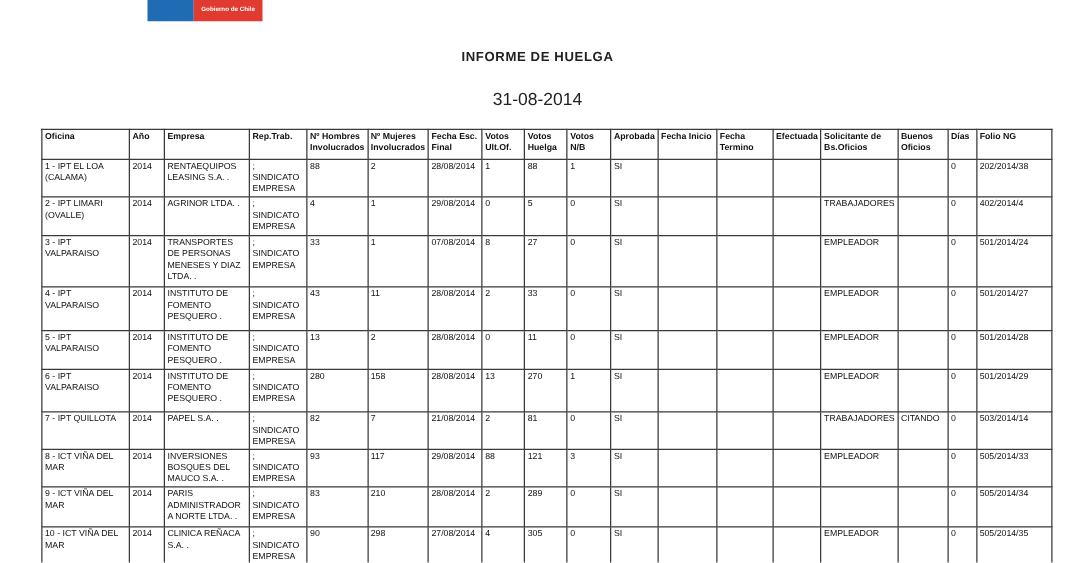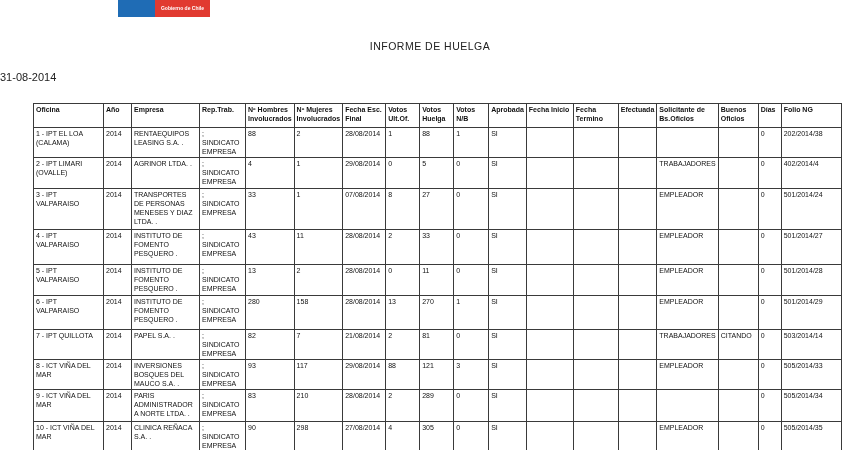--- a/index.html
+++ b/index.html
@@ -17,26 +17,26 @@
   .logo-blue { width: 37px; height: 17px; }
   .logo-red  { width: 55px; height: 17px; display: flex; align-items: center; justify-content: center; }
   .logo-red span {
     color: #fff; font-size: 5px; font-weight: bold; letter-spacing: 0px;
     line-height: 1; text-align: center;
   }
 
   
   .title {
     position: absolute; top: 40px; left: 0; width: 860px;
-    text-align: center; font-size: 10.5px; font-weight: normal;
+    text-align: center; font-size: 10.5px; font-weight: bold;
     letter-spacing: 0.5px; color: #222;
   }
   .date {
     position: absolute; top: 71px; left: 0; width: 860px;
-    text-align: left; font-size: 11px; color: #222;
+    text-align: center; font-size: 14px; color: #222;
   }
 
   
   table.report {
     position: absolute; left: 33px; top: 103px;
     border-collapse: collapse; table-layout: fixed;
     font-size: 7px; line-height: 1.3; color: #111;
   }
   table.report th, table.report td {
     border: 1px solid #3a3a3a;

